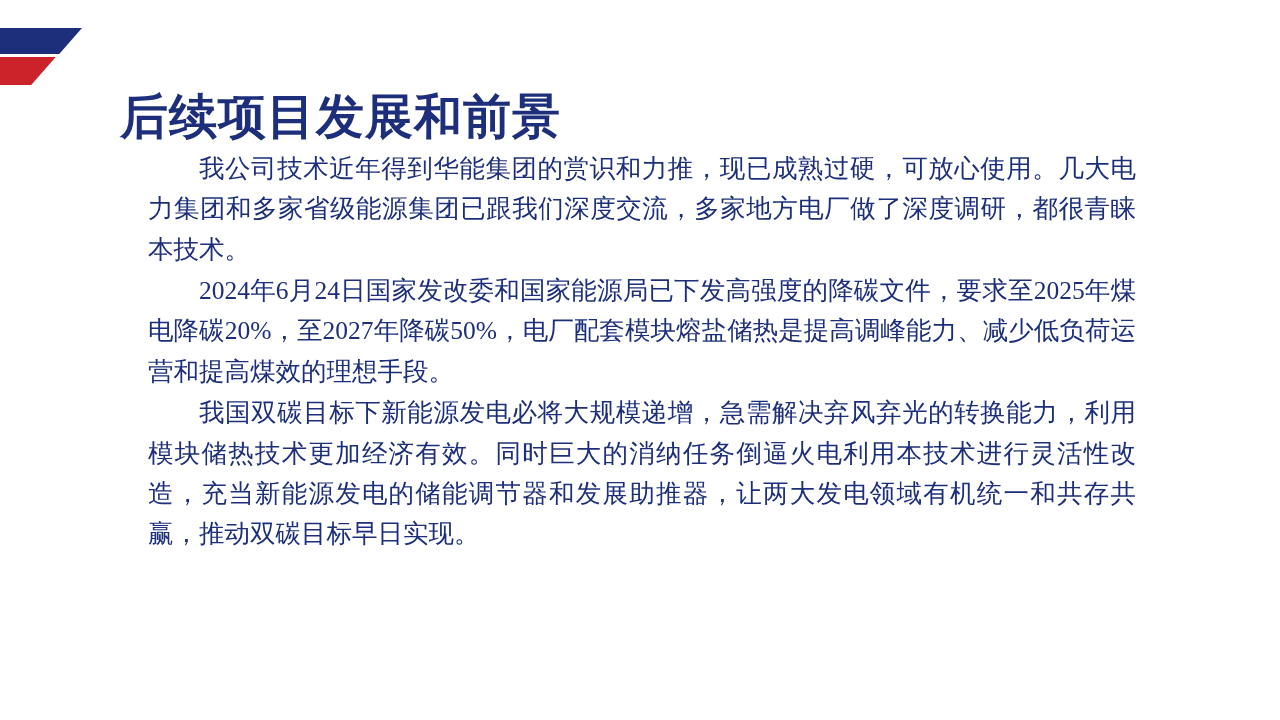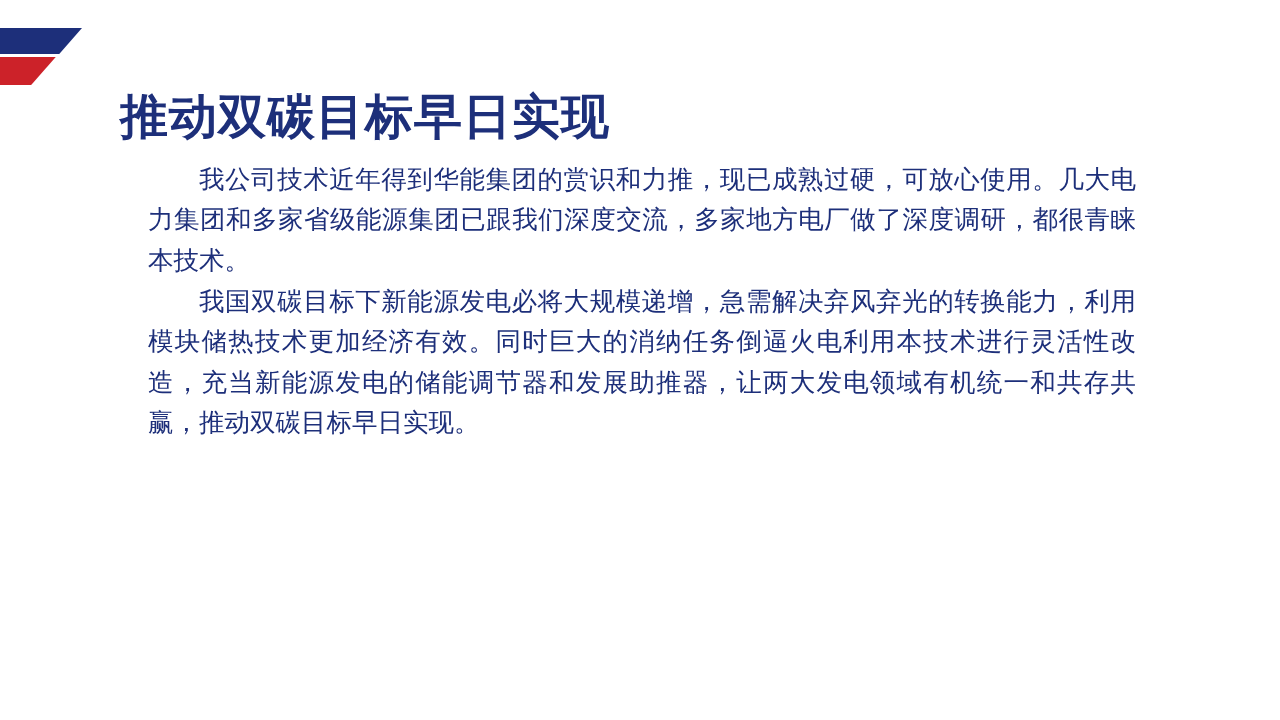--- a/index.html
+++ b/index.html
@@ -63,21 +63,21 @@
     line-height: 1.12;
     letter-spacing: 1px;
     color: #1d2f7a;
     white-space: nowrap;
   }
 
   
   .body-block {
     position: absolute;
     left: 148px;
-    top: 160px;
+    top: 149px;
     width: 988px;
   }
   .para {
     font-size: 25.5px;
     line-height: 1.58;
     color: #1d2f7a;
     text-align: justify;
     text-justify: inter-ideograph;
     text-indent: 2em;
     margin: 0 0 0.05em 0;
@@ -86,18 +86,19 @@
 </style>
 </head>
 <body>
 
 <div class="corner-flag">
   <div class="flag-blue"></div>
   <div class="flag-white-notch"></div>
   <div class="flag-red"></div>
 </div>
 
-<h1 class="slide-title">推动双碳目标早日实现</h1>
+<h1 class="slide-title">后续项目发展和前景</h1>
 
 <div class="body-block">
   <p class="para">我公司技术近年得到华能集团的赏识和力推，现已成熟过硬，可放心使用。几大电力集团和多家省级能源集团已跟我们深度交流，多家地方电厂做了深度调研，都很青睐本技术。</p>
+  <p class="para">2024年6月24日国家发改委和国家能源局已下发高强度的降碳文件，要求至2025年煤电降碳20%，至2027年降碳50%，电厂配套模块熔盐储热是提高调峰能力、减少低负荷运营和提高煤效的理想手段。</p>
   <p class="para">我国双碳目标下新能源发电必将大规模递增，急需解决弃风弃光的转换能力，利用模块储热技术更加经济有效。同时巨大的消纳任务倒逼火电利用本技术进行灵活性改造，充当新能源发电的储能调节器和发展助推器，让两大发电领域有机统一和共存共赢，推动双碳目标早日实现。</p>
 </div>
 
 </body></html>

